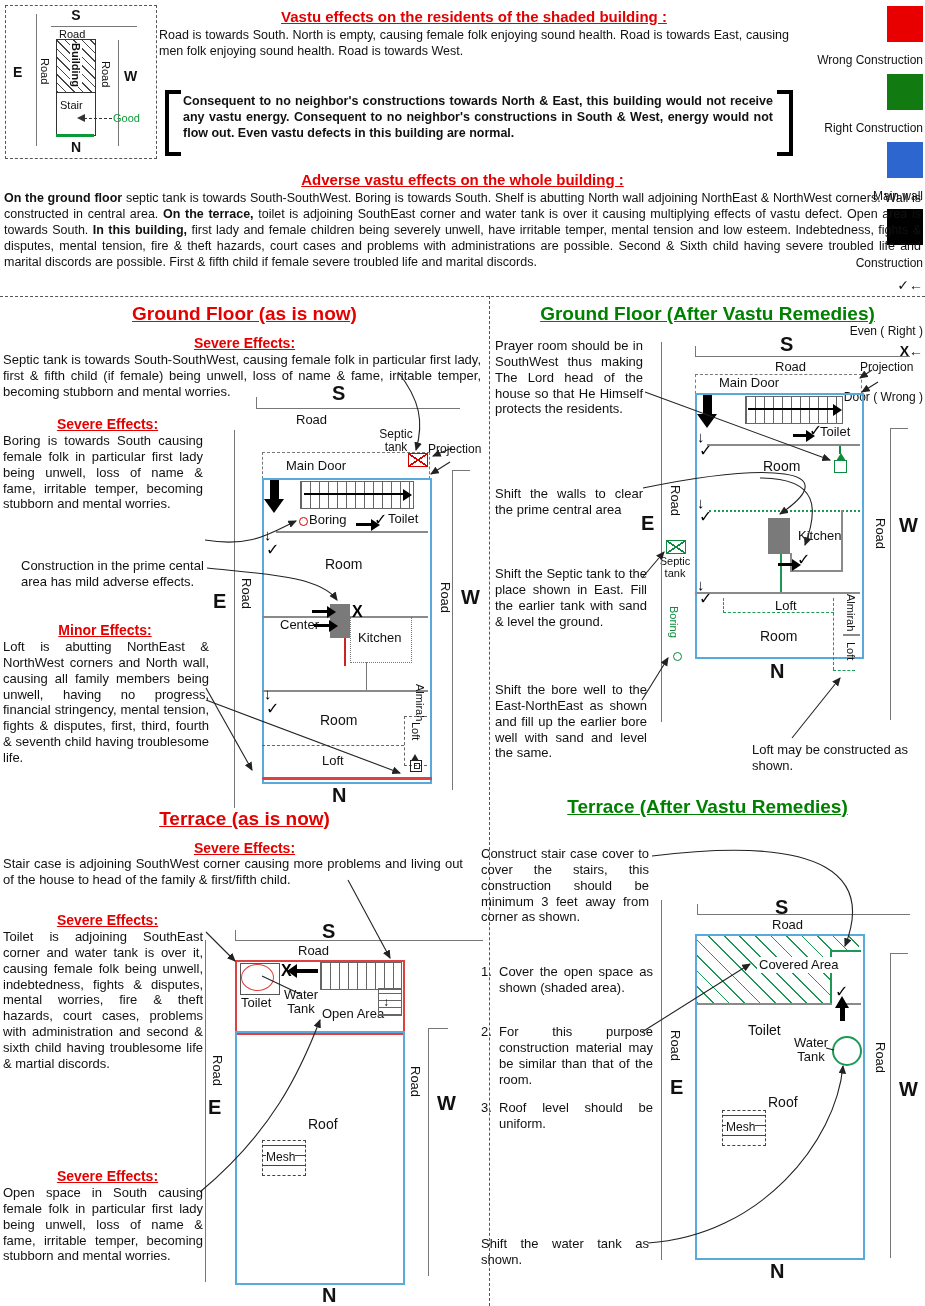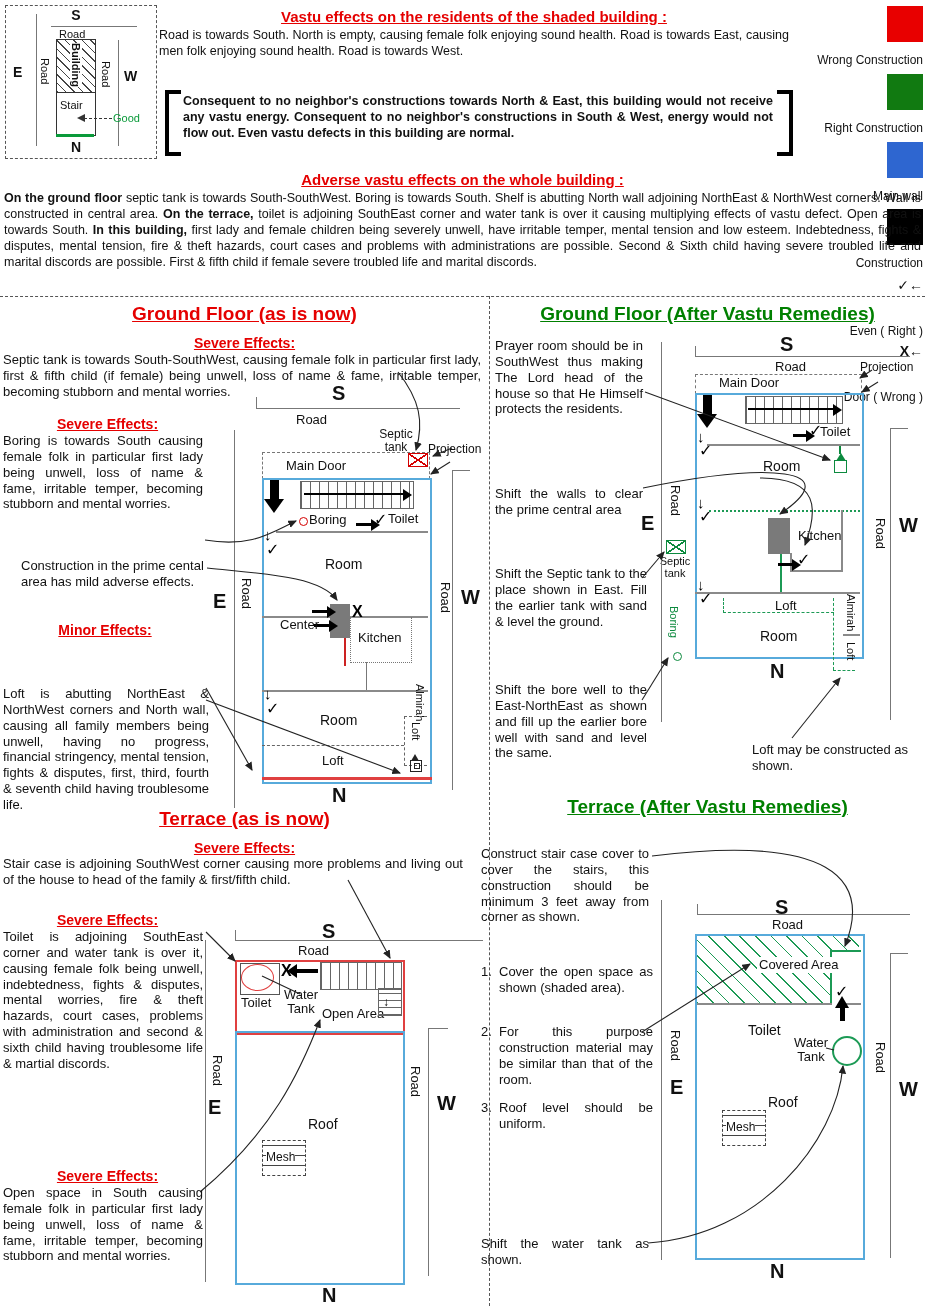--- a/index.html
+++ b/index.html
@@ -142,21 +142,21 @@
   <div class="abs" style="left:0;top:296px;width:925px;border-top:1.5px dashed #555;"></div>
   <div class="abs" style="left:489px;top:296px;height:1010px;border-left:1.5px dashed #555;"></div>
 
   <div class="abs t19 ctr red-head" style="left:0;top:303px;width:489px;">Ground Floor (as is now)</div>
   <div class="abs t14 ctr red-head" style="left:0;top:335px;width:489px;">Severe Effects:</div>
   <div class="abs t13 jus" style="left:3px;top:352px;width:478px;">Septic tank is towards South-SouthWest, causing female folk in particular first lady, first &amp; fifth child (if female) being unwell, loss of name &amp; fame, irritable temper, becoming stubborn and mental worries.</div>
   <div class="abs t14 ctr red-head" style="left:20px;top:416px;width:175px;">Severe Effects:</div>
   <div class="abs t13 jus" style="left:3px;top:433px;width:200px;">Boring is towards South causing female folk in particular first lady being unwell, loss of name &amp; fame, irritable temper, becoming stubborn and mental worries.</div>
   <div class="abs t13" style="left:3px;top:558px;width:206px;margin-left:18px;">Construction in the prime cental area has mild adverse effects.</div>
   <div class="abs t14 ctr red-head" style="left:25px;top:622px;width:160px;">Minor Effects:</div>
-  <div class="abs t13 jus" style="left:3px;top:639px;width:206px;margin-top:47px;">Loft is abutting NorthEast &amp; NorthWest corners and North wall, causing all family members being unwell, having no progress, financial stringency, mental tension, fights &amp; disputes, first, third, fourth &amp; seventh child having troublesome life.</div>
+  <div class="abs t13 jus" style="left:3px;top:639px;width:206px;">Loft is abutting NorthEast &amp; NorthWest corners and North wall, causing all family members being unwell, having no progress, financial stringency, mental tension, fights &amp; disputes, first, third, fourth &amp; seventh child having troublesome life.</div>
 
   <div class="abs t20" style="left:332px;top:382px;">S</div>
   <div class="vline" style="left:256px;top:397px;height:12px;"></div>
   <div class="hline" style="left:256px;top:408px;width:204px;"></div>
   <div class="abs t13" style="left:296px;top:412px;">Road</div>
   <div class="abs t12" style="left:428px;top:442px;">Projection</div>
   <div class="dashbox" style="left:262px;top:452px;width:166px;height:26px;"></div>
   <div class="bluebox" style="left:262px;top:478px;width:166px;height:302px;"></div>
   <div class="abs" style="left:262px;top:777px;width:170px;height:3px;background:#e04040;"></div>
   <div class="abs t13" style="left:286px;top:458px;">Main Door</div>

